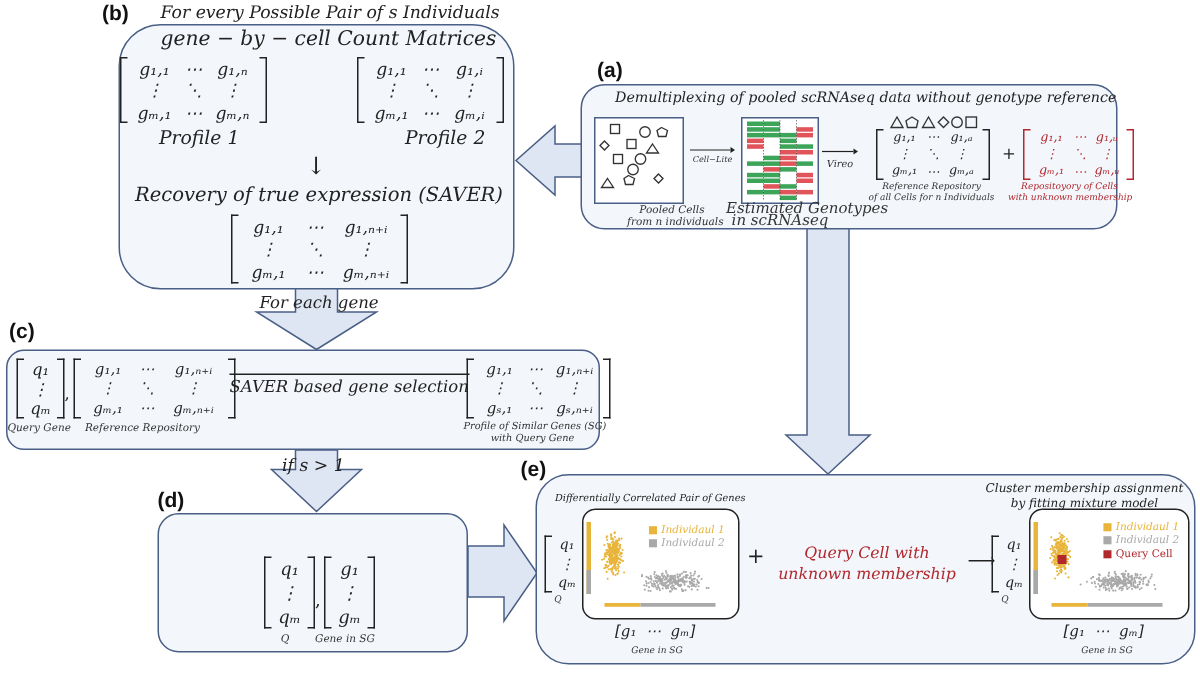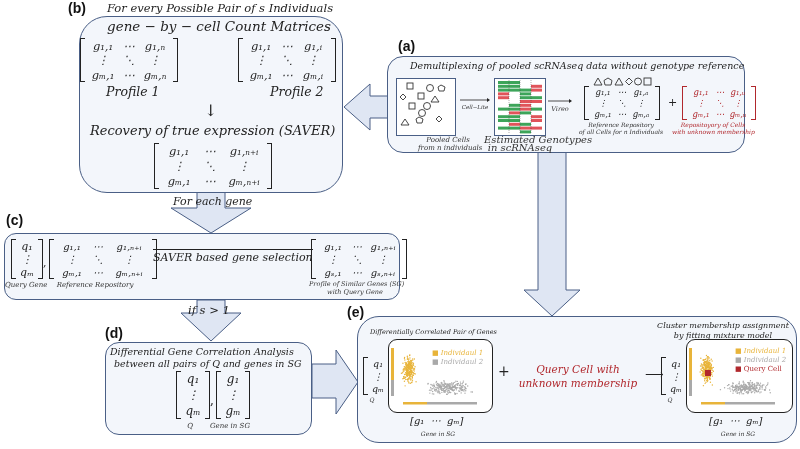--- a/index.html
+++ b/index.html
@@ -285,22 +285,20 @@
   </div>
   <div class="cap" style="left:304px;top:46px;width:92px;font-size:6.5px;line-height:8px;">
     <div>Profile of Similar Genes (SG)</div>
       <div>with Query Gene</div>
   </div>
 </div>
 <div class="abs it" style="left:188px;top:303px;font-size:11.5px;">if s &gt; 1</div>
 
 <div class="plabel" style="left:105px;top:325px;"><b>(d)</b></div>
 <div class="panel" style="left:105px;top:342px;width:207px;height:93px;border-radius:14px;">
-  <div class="abs it" style="left:4px;top:3px;font-size:9.5px;white-space:nowrap;">Differential Gene Correlation Analysis</div>
-  <div class="abs it" style="left:8px;top:15px;font-size:9.5px;white-space:nowrap;">between all pairs of Q and genes in SG</div>
   <div class="mat" style="left:70px;top:28px;height:48px;">
     <div class="br l"></div>
     <div class="mgrid" style="grid-template-columns:18px;grid-template-rows:16px 16px 16px;font-size:12px;">
       <span>q₁</span>
         <span>⋮</span>
         <span>qₘ</span>
     </div>
     <div class="br r"></div>
   </div>
   <div class="abs" style="left:104px;top:50px;font-size:12px;">,</div>

